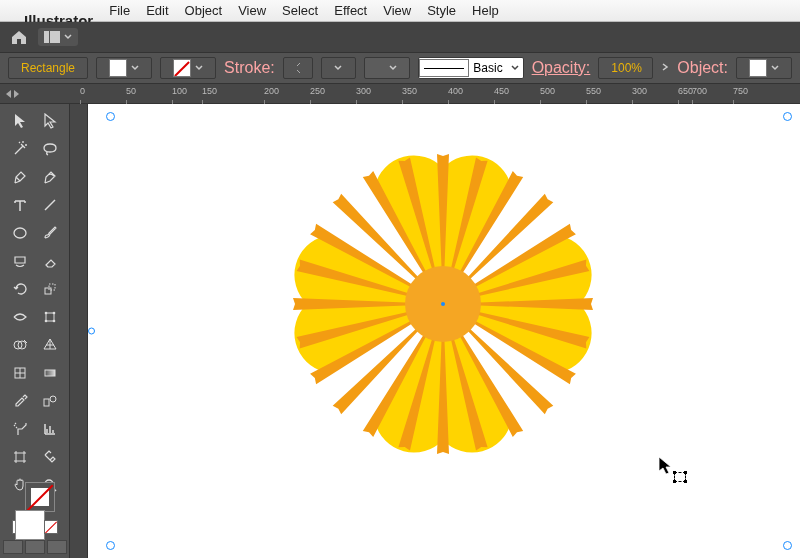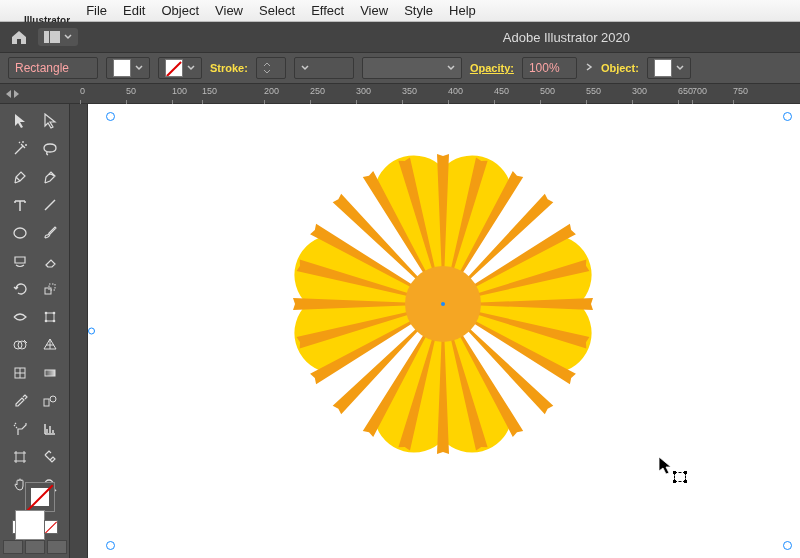--- a/index.html
+++ b/index.html
@@ -2,38 +2,38 @@
 <html><head>
 <meta charset="utf-8">
 <style>
   * { box-sizing: border-box; margin: 0; padding: 0; font-family: -apple-system, "Helvetica Neue", Arial, sans-serif; }
   body { width: 800px; height: 558px; overflow: hidden; background: #2a2a2a; color: #e0e0e0; font-size: 12px; }
   
   
   .mac-menubar { height: 22px; background: linear-gradient(#f9f9f9, #ececec); display: flex; align-items: center; padding: 0 8px; gap: 16px; color: #222; border-bottom: 1px solid #bbb; }
   .mac-menubar .apple { font-size: 14px; }
   .mac-menubar .item { font-size: 13px; }
-  .mac-menubar .app-name { font-weight: 600; font-size: 10px; margin-top: 20px; }
+  .mac-menubar .app-name { font-weight: 600; font-size: 15px; margin-top: 20px; }
   
   
   .app-header { height: 30px; background: #434343; display: flex; align-items: center; padding: 0 10px; gap: 10px; position: relative; }
   .app-header .home-icon svg { display: block; }
   .app-header .layout-btn { display: flex; align-items: center; gap: 4px; background: #535353; padding: 3px 6px; border-radius: 3px; }
   .app-header .title-wrap { margin-left: auto; margin-right: 160px; color:#ddd; font-size:13px;}
   
   
   .control-bar { height: 32px; background: #535353; border-top: 1px solid #333; border-bottom: 1px solid #333; display: flex; align-items: center; padding: 0 8px; gap: 8px; }
-  .ctrl-dropdown { background: #535353; border: 1px solid #383838; height: 22px; display: flex; align-items: center; padding: 0 6px; gap: 4px; color: #fca5a5; border-radius: 2px; }
+  .ctrl-dropdown { background: #535353; border: 1px solid #383838; height: 22px; display: flex; align-items: center; padding: 0 12px; gap: 4px; color: #eab308; border-radius: 2px; }
   .swatch { width: 18px; height: 18px; border: 1px solid #777; display: inline-block; }
   .swatch.white { background: #fff; }
   .swatch.none { background: #fff; position: relative; overflow: hidden; }
   .swatch.none::after { content: ""; position: absolute; left: -2px; right: -2px; top: 50%; border-top: 2px solid #d00; transform: rotate(-45deg); }
   .swatch.basic { width: 50px; background: #fff; display:flex; align-items:center; justify-content:center;}
   .swatch.basic .line { width: 40px; height: 1px; background:#000;}
-  .label { color: #fde047; font-size: 11px; font-weight: bold; }
+  .label { color: #fca5a5; font-size: 16px; }
   
   
   .ruler-wrap { position: relative; height: 20px; background: #474747; border-bottom: 1px solid #333; }
   .ruler { position: absolute; left: 70px; right: 0; top: 0; bottom: 0; color: #bbb; font-size: 9px; }
   .ruler .tick { position: absolute; top: 2px; }
   .ruler .tick::before { content:""; position:absolute; left:0; top:14px; width:1px; height:4px; background:#888;}
   .ruler-left { position:absolute; left:0; width:70px; top:0; bottom:0; display:flex; align-items:center; padding-left:6px;}
   .ruler-left .arrows { display:flex; gap:3px;}
   .ruler-left .arrow { width:0; height:0; border-top:4px solid transparent; border-bottom:4px solid transparent;}
   .ruler-left .arrow.l { border-right:5px solid #aaa;}
@@ -112,21 +112,20 @@
   </span>
   <span class="layout-btn">
     <svg width="16" height="12" viewBox="0 0 16 12">
         <rect x="0" y="0" width="5" height="12" fill="#ccc"></rect>
         <rect x="6" y="0" width="10" height="12" fill="#ccc"></rect>
       </svg>
     <svg width="8" height="6">
         <path d="M1 1 L4 4 L7 1" stroke="#ccc" fill="none" stroke-width="1.5"></path>
       </svg>
   </span>
-  <span class="title-wrap">Adobe Illustrator 2020</span>
 </div>
 
 <div class="control-bar">
   <div class="ctrl-dropdown" style="width:90px">
     <span>Rectangle</span>
   </div>
   <div class="ctrl-dropdown">
     <span class="swatch white"></span>
     <svg width="8" height="6">
         <path d="M1 1 L4 4 L7 1" stroke="#ccc" fill="none" stroke-width="1.5"></path>
@@ -146,20 +145,29 @@
   </div>
   <div class="ctrl-dropdown" style="width:60px">
     <svg width="8" height="6">
         <path d="M1 1 L4 4 L7 1" stroke="#ccc" fill="none" stroke-width="1.5"></path>
       </svg>
   </div>
   <div class="ctrl-dropdown" style="width:100px; background:#5c5c5c">
     <span style="flex:1"></span>
     <svg width="8" height="6">
         <path d="M1 1 L4 4 L7 1" stroke="#ccc" fill="none" stroke-width="1.5"></path>
+      </svg>
+  </div>
+  <div class="ctrl-dropdown" style="background:#fff; color:#000; padding:0;">
+    <span class="swatch basic">
+        <span class="line"></span>
+      </span>
+    <span style="color:#000; padding-right:4px">Basic</span>
+    <svg width="8" height="6" style="margin-right:4px">
+        <path d="M1 1 L4 4 L7 1" stroke="#444" fill="none" stroke-width="1.5"></path>
       </svg>
   </div>
   <span class="label" style="text-decoration:underline">Opacity:</span>
   <div class="ctrl-dropdown" style="width:55px">
     <span>100%</span>
   </div>
   <span><svg width="8" height="10">
         <path d="M2 2 L6 5 L2 8" stroke="#ccc" fill="none" stroke-width="1.5"></path>
       </svg></span>
   <span class="label">Object:</span>

